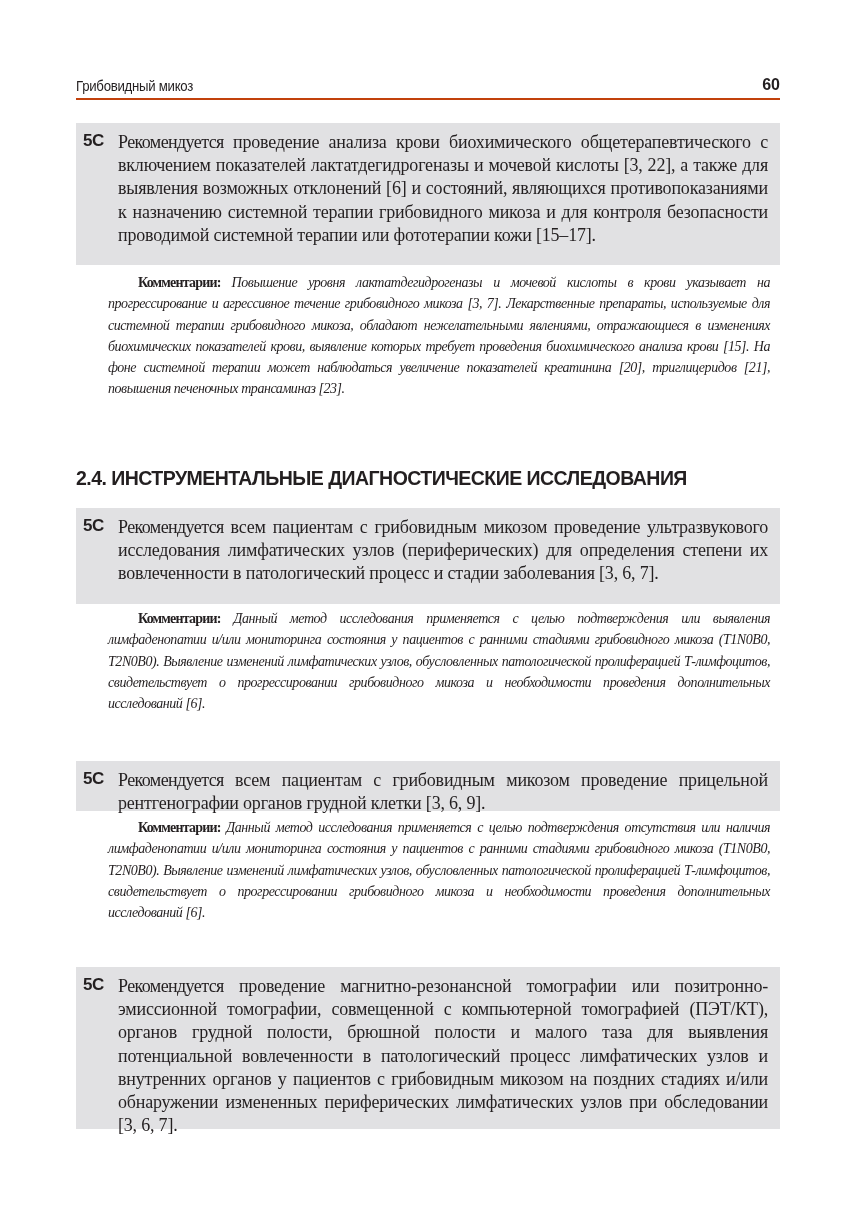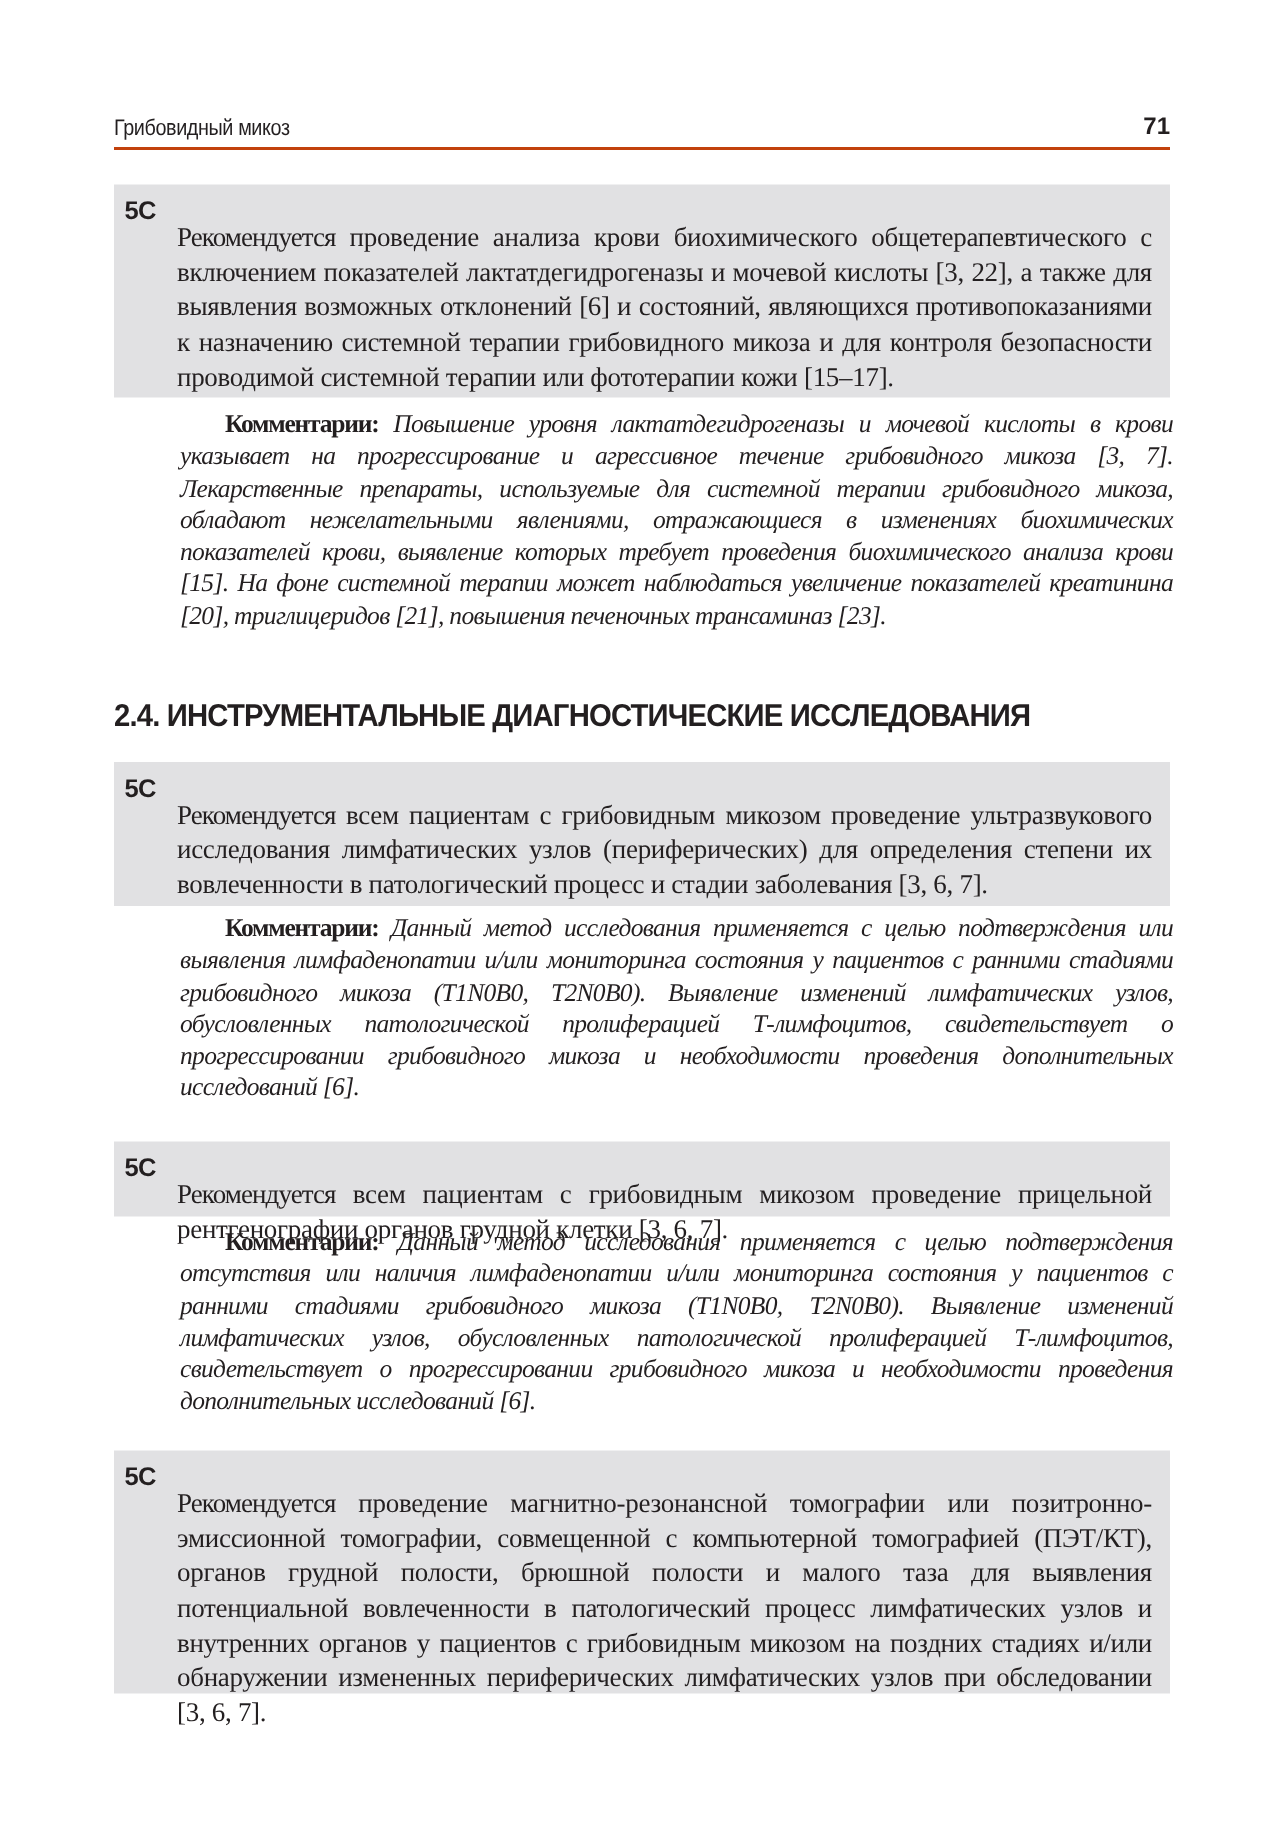--- a/index.html
+++ b/index.html
@@ -3,40 +3,40 @@
 <meta charset="utf-8">
 <style>
   html, body { margin:0; padding:0; background:#ffffff; }
   body { width:856px; height:1217px; position:relative; overflow:hidden; color:#231f20; }
   .page { position:absolute; left:76px; top:0; width:704px; }
   .running-header { position:absolute; top:76px; left:0; width:704px; height:22px;
     border-bottom:2px solid #c2410c; font-family:"Liberation Sans", sans-serif; }
   .rh-title { position:absolute; left:0; top:1px; font-size:15px; letter-spacing:-0.3px; transform:scaleX(0.88); transform-origin:left; }
   .rh-page { position:absolute; right:0; top:0; font-size:16px; font-weight:bold; }
   .rec { position:absolute; left:0; width:704px; background:#e1e1e3; box-sizing:border-box;
-    padding:24px 12px 6px 42px; font-family:"Liberation Serif", serif; font-size:18px; line-height:23.2px;
+    padding:8px 12px 6px 42px; font-family:"Liberation Serif", serif; font-size:18px; line-height:23.2px;
     text-align:justify; color:#231f20; }
   .rec .grade { position:absolute; left:7px; top:6px; font-family:"Liberation Sans", sans-serif;
     font-weight:bold; font-size:17px; letter-spacing:-0.5px; }
   .rec .lead { font-weight:normal; letter-spacing:-0.6px; }
   .rec .txt { letter-spacing:-0.2px; }
-  .comment { position:absolute; left:44px; width:662px; font-family:"Liberation Serif", serif;
-    font-size:17px; line-height:21.3px; text-align:justify; font-style:italic; text-indent:30px; letter-spacing:-0.45px; }
+  .comment { position:absolute; left:32px; width:662px; font-family:"Liberation Serif", serif;
+    font-size:14px; line-height:21.3px; text-align:justify; font-style:italic; text-indent:30px; letter-spacing:-0.45px; }
   .comment .clead { font-style:normal; font-weight:bold; letter-spacing:-0.8px; }
   .section-title { position:absolute; left:0; top:466px; font-family:"Liberation Sans", sans-serif;
     font-weight:bold; font-size:21px; letter-spacing:-0.6px; transform:scaleX(0.93); transform-origin:left; white-space:nowrap; }
 </style>
 </head>
 <body>
 
 <div class="page">
 
   <div class="running-header">
     <span class="rh-title">Грибовидный микоз</span>
-    <span class="rh-page">71</span>
+    <span class="rh-page">60</span>
   </div>
 
   <div class="rec" style="top:123px; height:142px;">
     <span class="grade">5C</span>
     <span class="lead">Рекомендуется</span><span class="txt"> проведение анализа крови биохимического общетерапевтического с включением показателей лактатдегидрогеназы и мочевой кислоты [3, 22], а также для выявления возможных отклонений [6] и состояний, являющихся противопоказаниями к назначению системной терапии грибовидного микоза и для контроля безопасности проводимой системной терапии или фототерапии кожи [15–17].</span>
   </div>
 
   <div class="comment" style="top:272px;">
     <span class="clead">Комментарии:</span><span> Повышение уровня лактатдегидрогеназы и мочевой кислоты в крови указывает на прогрессирование и агрессивное течение грибовидного микоза [3, 7]. Лекарственные препараты, используемые для системной терапии грибовидного микоза, обладают нежелательными явлениями, отражающиеся в изменениях биохимических показателей крови, выявление которых требует проведения биохимического анализа крови [15]. На фоне системной терапии может наблюдаться увеличение показателей креатинина [20], триглицеридов [21], повышения печеночных трансаминаз [23].</span>
   </div>
@@ -47,21 +47,21 @@
     <span class="grade">5C</span>
     <span class="lead">Рекомендуется</span><span class="txt"> всем пациентам с грибовидным микозом проведение ультразвукового исследования лимфатических узлов (периферических) для определения степени их вовлеченности в патологический процесс и стадии заболевания [3, 6, 7].</span>
   </div>
 
   <div class="comment" style="top:608px;">
     <span class="clead">Комментарии:</span><span> Данный метод исследования применяется с целью подтверждения или выявления лимфаденопатии и/или мониторинга состояния у пациентов с ранними стадиями грибовидного микоза (T1N0B0, T2N0B0). Выявление изменений лимфатических узлов, обусловленных патологической пролиферацией Т-лимфоцитов, свидетельствует о прогрессировании грибовидного микоза и необходимости проведения дополнительных исследований [6].</span>
   </div>
 
   <div class="rec" style="top:761px; height:50px;">
     <span class="grade">5C</span>
-    <span class="lead">Рекомендуется</span><span class="txt"> всем пациентам с грибовидным микозом проведение прицельной рентгенографии органов грудной клетки [3, 6, 7].</span>
+    <span class="lead">Рекомендуется</span><span class="txt"> всем пациентам с грибовидным микозом проведение прицельной рентгенографии органов грудной клетки [3, 6, 9].</span>
   </div>
 
   <div class="comment" style="top:817px;">
     <span class="clead">Комментарии:</span><span> Данный метод исследования применяется с целью подтверждения отсутствия или наличия лимфаденопатии и/или мониторинга состояния у пациентов с ранними стадиями грибовидного микоза (T1N0B0, T2N0B0). Выявление изменений лимфатических узлов, обусловленных патологической пролиферацией Т-лимфоцитов, свидетельствует о прогрессировании грибовидного микоза и необходимости проведения дополнительных исследований [6].</span>
   </div>
 
   <div class="rec" style="top:967px; height:162px;">
     <span class="grade">5C</span>
     <span class="lead">Рекомендуется</span><span class="txt"> проведение магнитно-резонансной томографии или позитронно-эмиссионной томографии, совмещенной с компьютерной томографией (ПЭТ/КТ), органов грудной полости, брюшной полости и малого таза для выявления потенциальной вовлеченности в патологический процесс лимфатических узлов и внутренних органов у пациентов с грибовидным микозом на поздних стадиях и/или обнаружении измененных периферических лимфатических узлов при обследовании [3, 6, 7].</span>
   </div>

